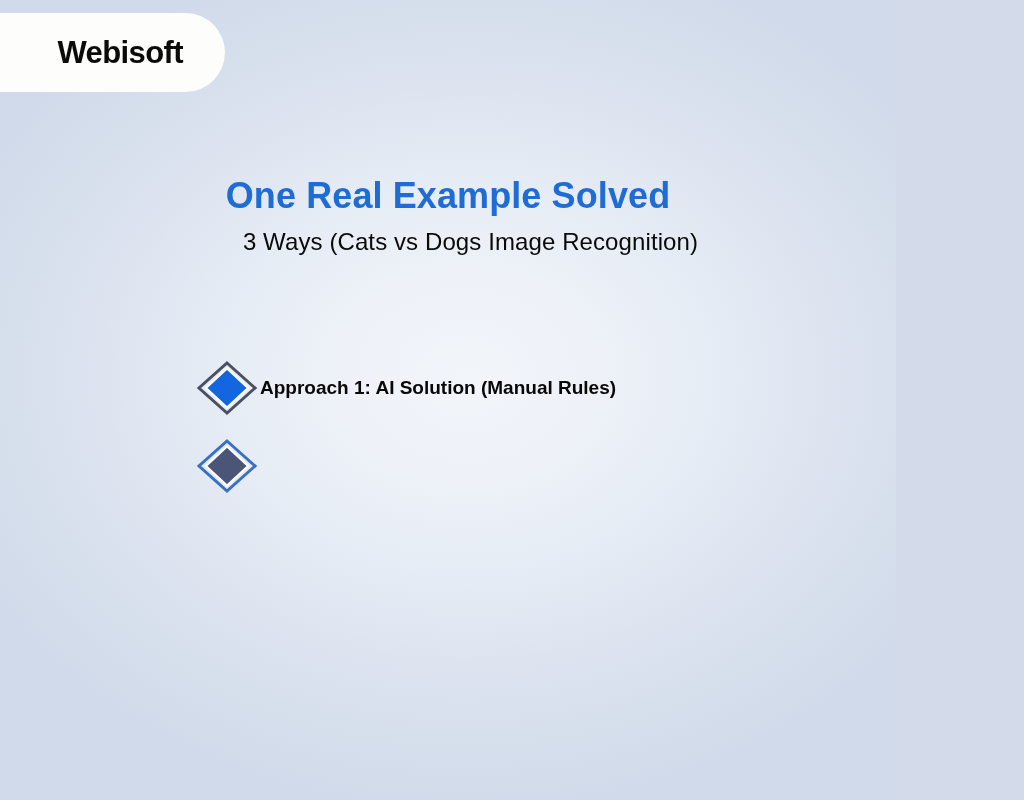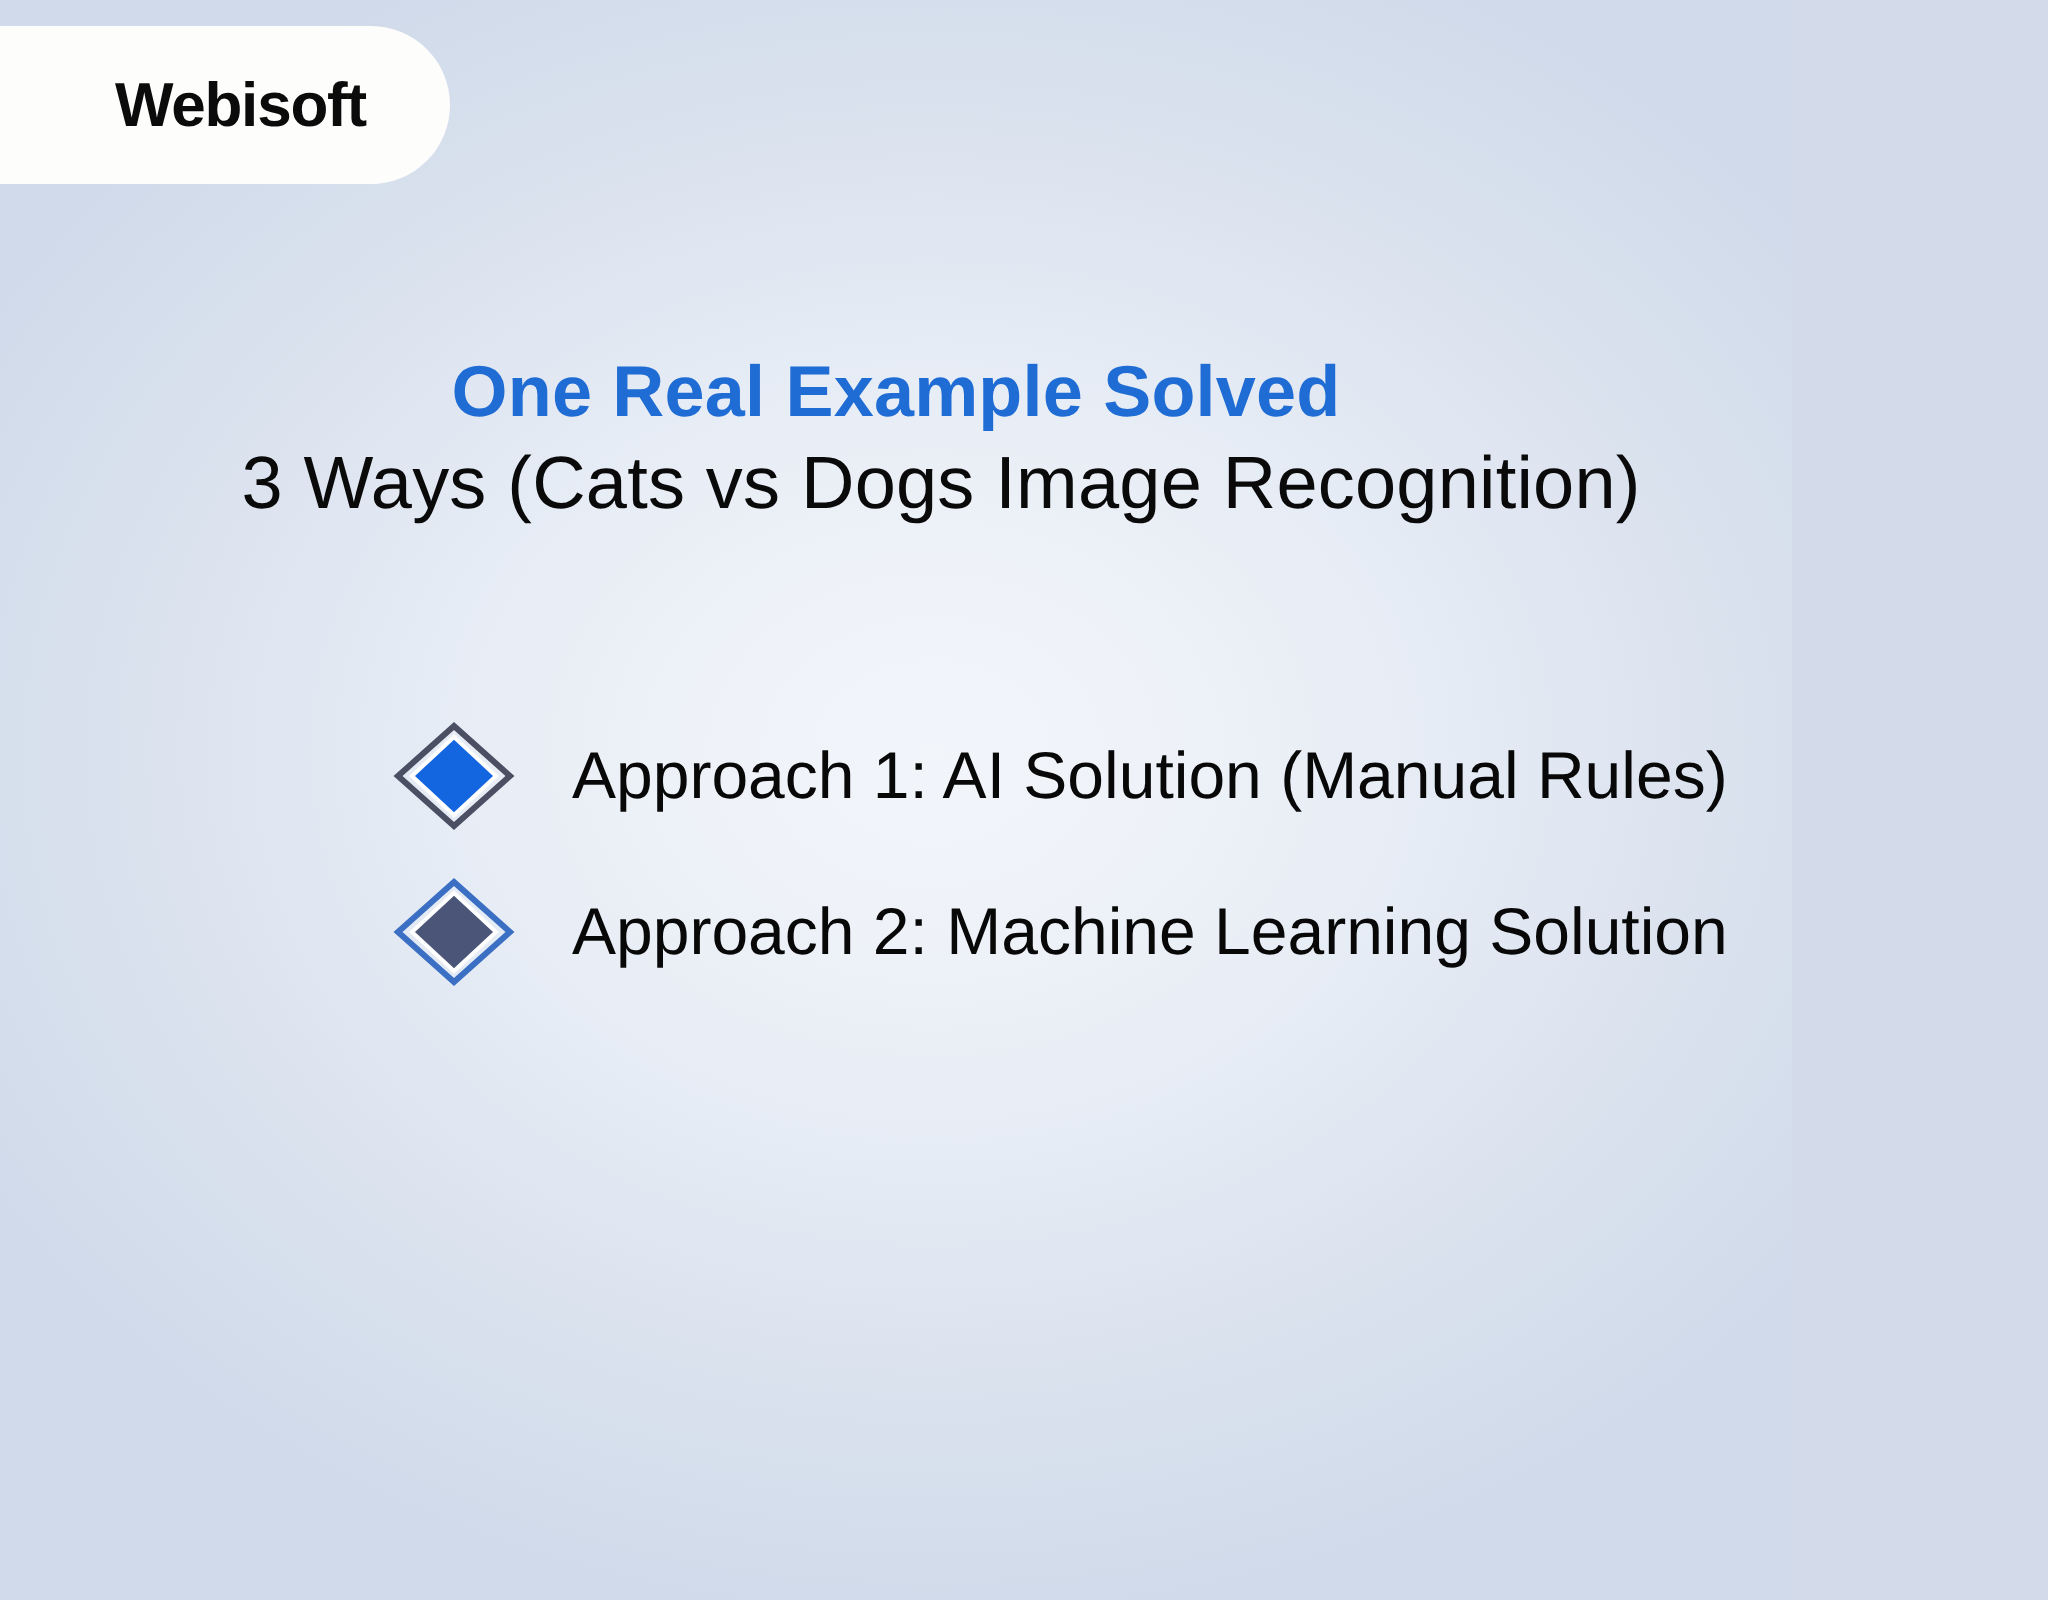--- a/index.html
+++ b/index.html
@@ -65,21 +65,21 @@
     font-family: "Liberation Sans", sans-serif;
     font-size: 36px;
     font-weight: bold;
     color: #1f6cd4;
     line-height: 44px;
     letter-spacing: 0.1px;
     white-space: nowrap;
   }
   .title-sub {
     font-family: "Liberation Sans", sans-serif;
-    font-size: 37px;
+    font-size: 24px;
     font-weight: normal;
     color: #0a0a0a;
     line-height: 48px;
     letter-spacing: 0.1px;
     white-space: nowrap;
     margin-left: 45px;
   }
 
   
   .bullets {
@@ -98,24 +98,24 @@
 
   .diamond-icon {
     width: 62px;
     height: 56px;
     flex: 0 0 62px;
     position: relative;
   }
   .diamond-icon svg { display: block; }
 
   .bullet-label {
-    margin-left: 28px;
+    margin-left: 2px;
     font-family: "Liberation Sans", sans-serif;
-    font-size: 33px;
-    font-weight: normal;
+    font-size: 19px;
+    font-weight: bold;
     color: #080808;
     white-space: nowrap;
     line-height: 30px;
   }
 </style>
 </head>
 <body>
 
 <div class="slide">
 
@@ -140,18 +140,17 @@
       <span class="bullet-label">Approach 1: AI Solution (Manual Rules)</span>
     </div>
 
     <div class="bullet-row">
       <span class="diamond-icon">
         <svg width="62" height="56" viewBox="0 0 62 56">
           <polygon points="31,3 59,28 31,53 3,28" fill="none" stroke="#3a6fc4" stroke-width="3"></polygon>
           <polygon points="31,8.5 52,28 31,47.5 10,28" fill="#4a5578" stroke="#ffffff" stroke-width="2"></polygon>
         </svg>
       </span>
-      <span class="bullet-label">Approach 2: Machine Learning Solution</span>
     </div>
 
 
   </div>
 </div>
 
 </body></html>

